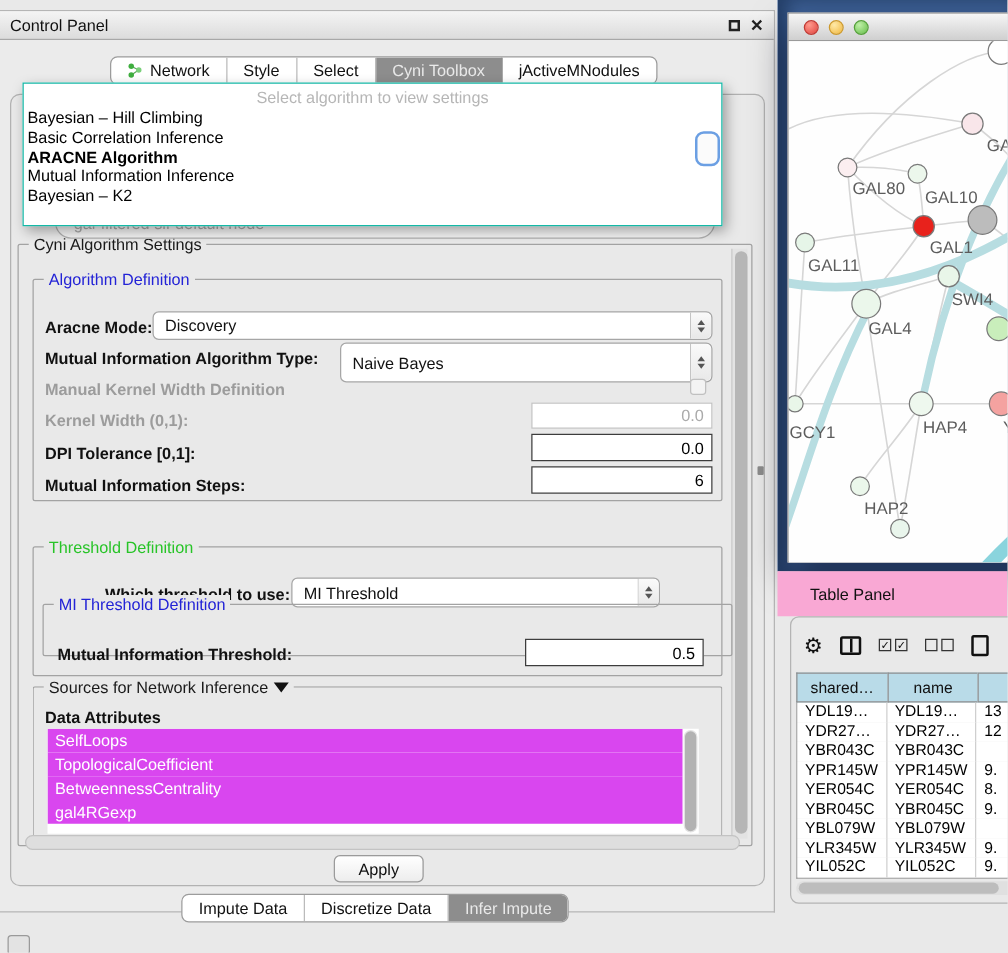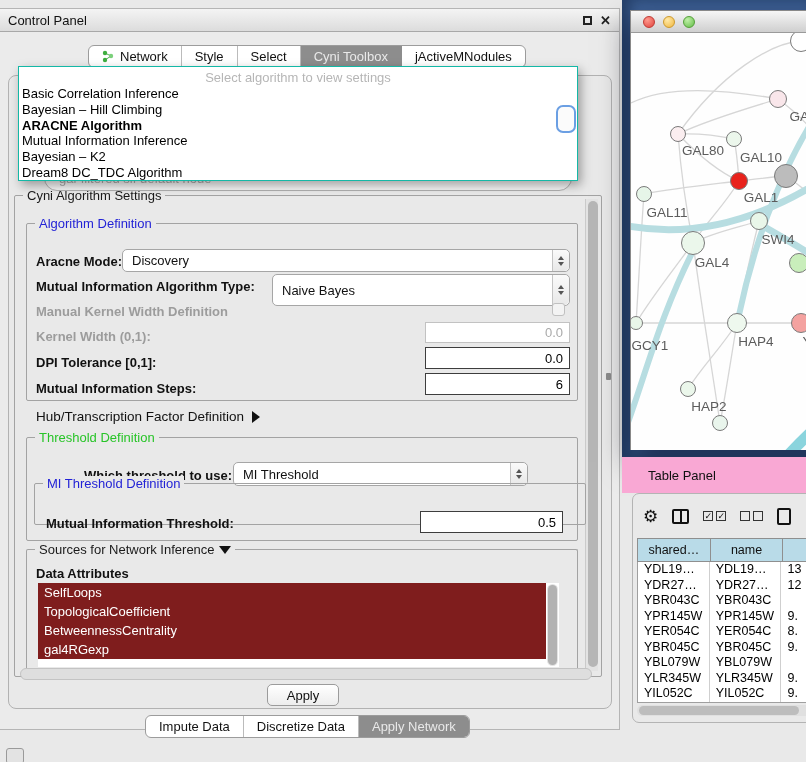--- a/index.html
+++ b/index.html
@@ -56,21 +56,21 @@
   .field { position:absolute; background:#fff; border:1px solid #3d3d3d; font-size:13px; color:#000; text-align:right; padding:0 6px; display:flex; align-items:center; justify-content:flex-end; }
   .field.disabled { border:1px solid #c2c2c2; color:#aaa; }
 
   .checkbox { position:absolute; width:13px; height:13px; border:1px solid #c0c0c0; border-radius:3px; background:#f3f3f3; }
 
   .tri-right { display:inline-block; width:0; height:0; border-top:6px solid transparent; border-bottom:6px solid transparent; border-left:8px solid #111; vertical-align:middle; margin-left:8px; }
   .tri-down { display:inline-block; width:0; height:0; border-left:6px solid transparent; border-right:6px solid transparent; border-top:8px solid #111; }
 
   
   .attr-list { position:absolute; left:38px; top:574px; width:521px; height:84px; background:#fff; overflow:hidden; }
-  .attr-item { background:#7f1d1d; color:#fff; font-size:13px; height:19px; line-height:19px; padding-left:6px; width:calc(100% - 13px); }
+  .attr-item { background:#d946ef; color:#fff; font-size:13px; height:19px; line-height:19px; padding-left:6px; width:calc(100% - 13px); }
   .attr-scroll { position:absolute; right:1px; top:1px; width:11px; height:82px; background:#e3e3e3; border-radius:6px; }
   .attr-thumb { position:absolute; left:1px; top:1px; width:9px; height:80px; background:#b2b2b2; border-radius:5px; }
 
   .hscroll-bar { position:absolute; left:20px; top:659px; width:572px; height:12px; background:#dedede; border:1px solid #c3c3c3; border-radius:7px; }
 
   
   .set-scroll { position:absolute; left:585px; top:190px; width:13px; height:472px; background:#e3e3e3; border-left:1px solid #cacaca; }
   .set-thumb { position:absolute; left:1.5px; top:2px; width:10px; height:466px; background:#b6b6b6; border-radius:6px; }
 
   .apply-btn { position:absolute; left:267px; top:675px; width:72px; height:22px; background:linear-gradient(#ffffff,#ededed); border:1px solid #9b9b9b; border-radius:5px; font-size:13px; color:#111; display:flex; align-items:center; justify-content:center; }
@@ -155,26 +155,25 @@
 
     <div class="content-panel"></div>
 
     <div class="ghost-combo">
       <span>gal-filtered sif default node</span>
     </div>
 
     <div class="popup">
       <div class="popup-prompt">Select algorithm to view settings</div>
       <div id="popup-list">
+          <div class="popup-item">Bayesian – Hill Climbing</div>
           <div class="popup-item">Basic Correlation Inference</div>
-          <div class="popup-item">Bayesian – Hill Climbing</div>
           <div class="popup-item bold">ARACNE Algorithm</div>
           <div class="popup-item">Mutual Information Inference</div>
           <div class="popup-item">Bayesian – K2</div>
-          <div class="popup-item">Dream8 DC_TDC Algorithm</div>
         </div>
     </div>
     <div class="blue-frag"></div>
 
     <div class="grp" style="left:14px; top:186px; width:588px; height:482px;">
       <span class="grp-legend t-black">Cyni Algorithm Settings</span>
     </div>
     <div class="set-scroll">
         <div class="set-thumb"></div>
       </div>
@@ -200,23 +199,20 @@
     </div>
     <span class="lbl disabled" style="left:36px; top:295px;">Manual Kernel Width Definition</span>
     <span class="checkbox" style="left:552px; top:294px;"></span>
     <span class="lbl disabled" style="left:36px; top:320px;">Kernel Width (0,1):</span>
     <div class="field disabled" style="left:425px; top:313px; width:145px; height:21px;">0.0</div>
     <span class="lbl" style="left:36px; top:346px;">DPI Tolerance [0,1]:</span>
     <div class="field" style="left:425px; top:338px; width:145px; height:22px;">0.0</div>
     <span class="lbl" style="left:36px; top:372px;">Mutual Information Steps:</span>
     <div class="field" style="left:425px; top:364px; width:145px; height:22px;">6</div>
 
-    <span class="lbl plain" style="left:36px; top:400px; font-size:13.5px;">
-      <span>Hub/Transcription Factor Definition</span><span class="tri-right"></span>
-    </span>
 
     <div class="grp" style="left:26px; top:428px; width:552px; height:104px;">
       <span class="grp-legend t-green">Threshold Definition</span>
     </div>
     <span class="lbl" style="left:84px; top:459px;">Which threshold to use:</span>
     <div class="combo" style="left:233px; top:453px; width:295px; height:24px;">
       <span>MI Threshold</span>
       <span class="stepper">
           <span class="arr-up"></span>
           <span class="arr-dn"></span>
@@ -251,21 +247,21 @@
     <div class="apply-btn">Apply</div>
 
     <div class="seg-row bottom-tabs">
       <div class="seg">
           <span>Impute Data</span>
         </div>
       <div class="seg">
           <span>Discretize Data</span>
         </div>
       <div class="seg selected">
-          <span>Apply Network</span>
+          <span>Infer Impute</span>
         </div>
     </div>
   </div>
 
   <div class="divider-grip"></div>
   <div class="mini-icon"></div>
 
   <div class="right-bg"></div>
 
   <div class="net-window">

